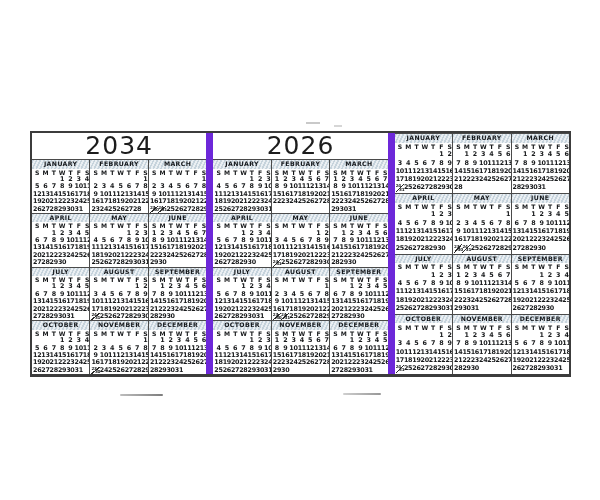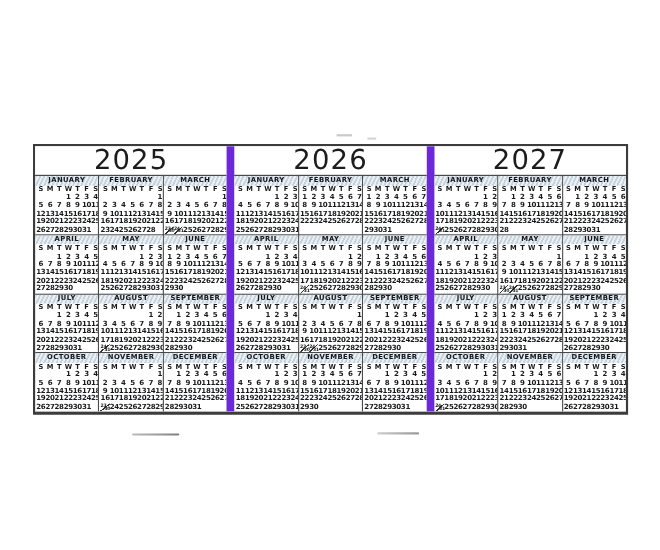--- a/index.html
+++ b/index.html
@@ -59,21 +59,21 @@
   .art-line-2 { left:343px; top:393px; width:38px; height:2px; background:linear-gradient(to right,#cfcfcf,#979797); border-radius:1px; }
   .art-speck-1 { left:306px; top:122px; width:14px; height:2px; background:#c9c9c9; }
   .art-speck-2 { left:334px; top:125px; width:8px;  height:2px; background:#d6d6d6; }
 </style>
 </head>
 <body>
 
 <div class="page">
   <div class="sheet" id="sheet">
       <div class="year-col">
-        <div class="year-title">2025</div>
+        <div class="year-title">2034</div>
         <div class="months">
           <div class="month">
             <div class="month-name">JANUARY</div>
             <div class="mgrid">
               <span class="dow">S</span>
               <span class="dow">M</span>
               <span class="dow">T</span>
               <span class="dow">W</span>
               <span class="dow">T</span>
               <span class="dow">F</span>
@@ -1218,21 +1218,20 @@
               <span class="day">29</span>
               <span class="day">30</span>
               <span class="day">31</span>
               <span class="day"></span>
               <span class="day"></span>
             </div>
           </div>
         </div>
       </div>
       <div class="year-col">
-        <div class="year-title">2027</div>
         <div class="months">
           <div class="month">
             <div class="month-name">JANUARY</div>
             <div class="mgrid">
               <span class="dow">S</span>
               <span class="dow">M</span>
               <span class="dow">T</span>
               <span class="dow">W</span>
               <span class="dow">T</span>
               <span class="dow">F</span>

